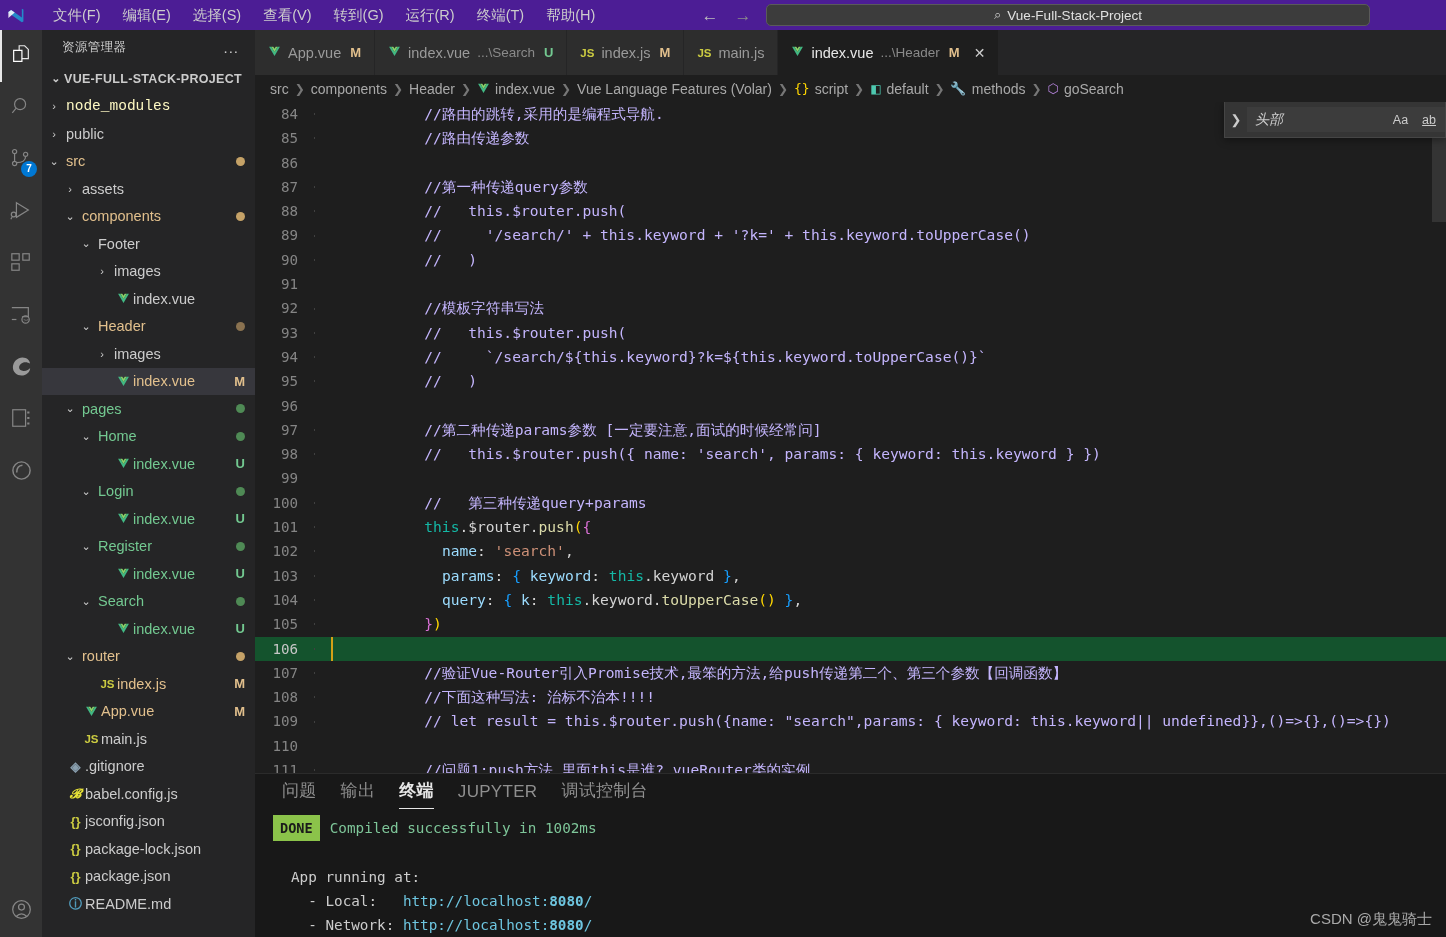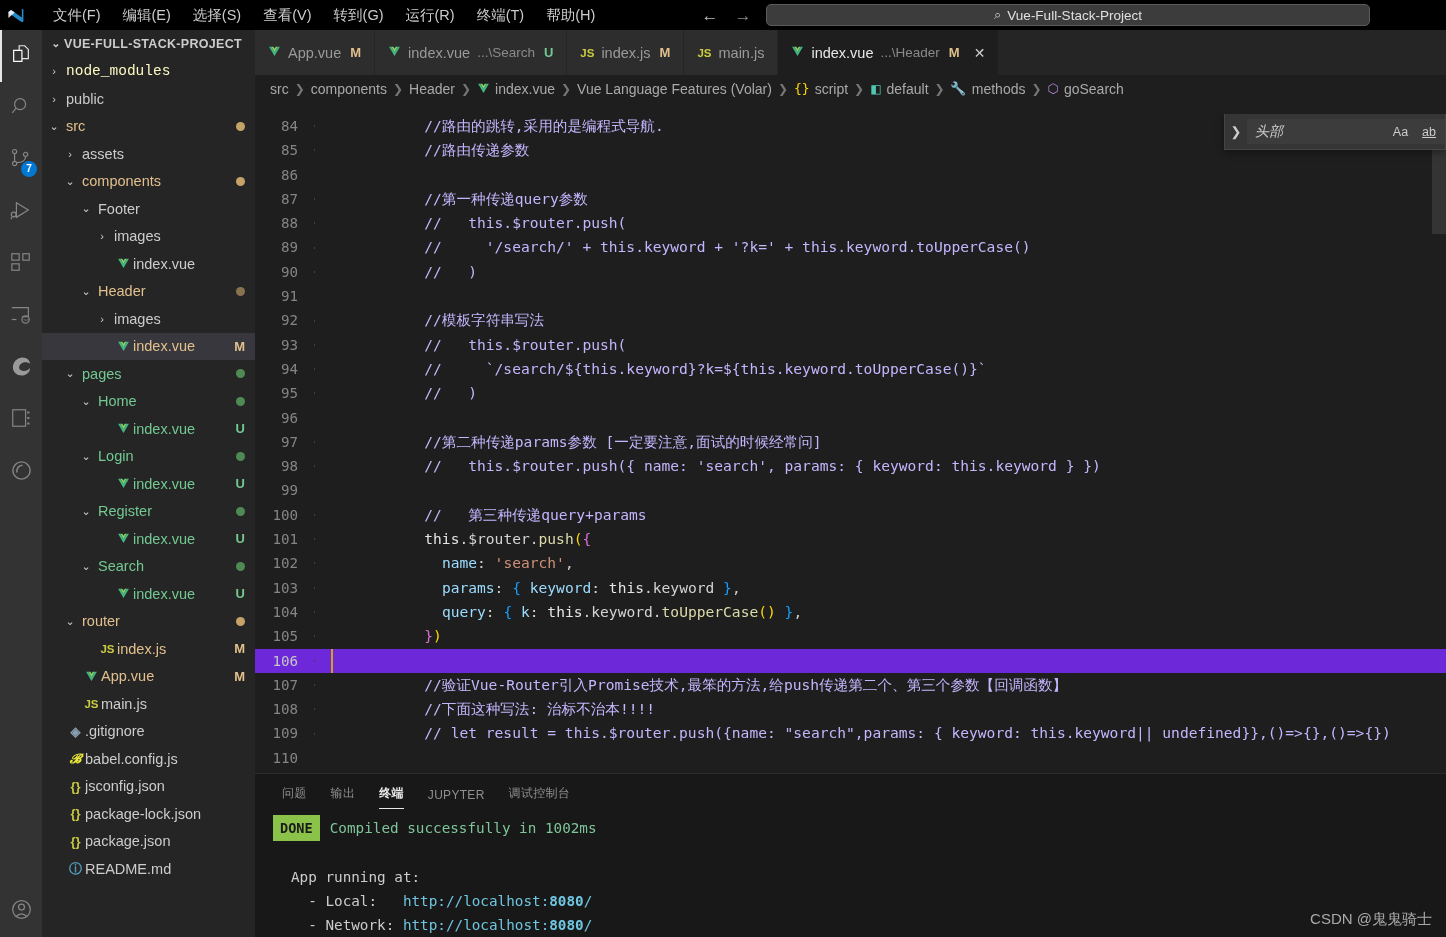--- a/index.html
+++ b/index.html
@@ -7,21 +7,21 @@
     width: 1446px; height: 937px;
     background: #1e1e1e;
     font-family: "Liberation Sans", sans-serif;
     overflow: hidden;
     color: #cccccc;
   }
   .app { position:relative; width:1446px; height:937px; display:flex; flex-direction:column; }
 
   
   .titlebar {
-    height: 30px; background:#000000; display:flex; align-items:center;
+    height: 30px; background:#4c1d95; display:flex; align-items:center;
     flex: 0 0 30px; position:relative;
   }
   .vscode-logo { width:30px; height:30px; display:flex; align-items:center; justify-content:center; }
   .menu { display:flex; align-items:center; margin-left:12px; gap:0px; }
   .menu-item {
     font-size:14.5px; color:#cccccc; padding:3px 11px; cursor:default; white-space:nowrap;
     line-height:18px;
   }
   .title-center { position:absolute; left:700px; top:0; height:30px; display:flex; align-items:center; gap:13px; }
   .navarrow { color:#bdbdbd; font-size:17px; line-height:1; width:20px; text-align:center; }
@@ -100,38 +100,38 @@
   .tab .tclose { margin-left:7px; color:#cccccc; font-size:14px; }
 
   .breadcrumb {
     height:27px; display:flex; align-items:center; padding-left:15px; gap:0;
     font-size:14px; color:#a9a9a9; white-space:nowrap; flex:0 0 27px;
   }
   .bc { display:inline-flex; align-items:center; gap:5px; cursor:pointer; }
   .bcsep { color:#767676; padding:0 6px; font-size:12px; }
 
   
-  .code-wrap { flex:1; position:relative; overflow:hidden; min-height:0;margin-top:12px; }
+  .code-wrap { flex:1; position:relative; overflow:hidden; min-height:0; }
   .code {
     font-family:"DejaVu Sans Mono", monospace; font-size:14.6px; line-height:24.3px;
     white-space:pre; position:relative;
   }
   .cline { display:flex; height:24.3px; align-items:center; }
-  .cline.cur { background:#6d28d9;justify-content:center; }
+  .cline.cur { background:#14532d;justify-content:center; }
   .lnum {
     width:57px; flex:0 0 57px; text-align:right; padding-right:14px; color:#858585;
     font-size:14.2px; user-select:none;
   }
   .cline.cur .lnum { color:#c6c6c6; }
   .guides { width:20px; flex:0 0 20px; position:relative; }
   .guides i { position:absolute; top:-1px; bottom:-1px; width:1px; background:#404040; }
   .ctext { padding-left:22px; flex:1; min-width:0; overflow:hidden; }
   .cursor-bar { position:absolute; left:76px; top:0; width:2px; height:24.3px; background:#d4a017; }
   .t-comment-grey { color:#c4b5fd; }
-  .t-this { color:#e5e5e5; }
+  .t-this { color:#14b8a6; }
   .t-fn { color:#dcdcaa; }
   .t-prop { color:#9cdcfe; }
   .t-str { color:#ce9178; }
   .t-plain { color:#d4d4d4; }
   .t-b1 { color:#ffd700; } .t-b2 { color:#da70d6; } .t-b3 { color:#179fff; }
 
   
   .findwidget {
     position:absolute; right:0px; top:0px; width:222px; height:36px;
     background:#353535; border:1px solid #454545; border-top:none;
@@ -143,21 +143,21 @@
     align-items:center; padding:0 4px 0 7px; gap:6px; color:#cccccc; font-size:14px;
   }
   .findinput .fval { flex:1;font-style:italic; }
   .fopt { font-size:12.5px; color:#cccccc; padding:2px 4px; cursor:pointer; }
   .fopt.u { text-decoration:underline; }
 
   
   .panel { height:164px; flex:0 0 164px; background:#181818; display:flex; flex-direction:column; border-top:1px solid #2b2b2b; }
   .panel-tabs { height:35px; display:flex; align-items:flex-end; padding-left:15px; gap:0; flex:0 0 35px; }
   .ptab {
-    font-size:12px; color:#8f8f8f; padding:0 12px 7px 12px; cursor:pointer; position:relative;
+    font-size:17px; color:#8f8f8f; padding:0 12px 7px 12px; cursor:pointer; position:relative;
     letter-spacing:.3px;
   }
   .ptab.active { color:#e7e7e7; font-weight:bold; }
   .ptab.active:after { content:""; position:absolute; left:12px; right:12px; bottom:0; height:1.5px; background:#e7e7e7; }
   .term {
     flex:1; padding:6px 0 0 18px; font-family:"DejaVu Sans Mono", monospace;
     font-size:14.3px; line-height:24px; color:#cccccc; overflow:hidden;
   }
   .tline { display:flex; align-items:center; white-space:pre; }
   .done-badge { background:#8bc34a; color:#1b1b1b; font-weight:bold; padding:1px 7px; font-size:13.6px; }
@@ -289,20 +289,24 @@
           <svg width="23" height="23" viewBox="0 0 24 24" fill="none" stroke="currentColor" stroke-width="1.3">
             <circle cx="12" cy="12" r="9.2"></circle>
               <circle cx="12" cy="9.5" r="3.1"></circle>
             <path d="M6.2 19.5 Q12 13.8 17.8 19.5"></path>
           </svg>
         </span>
       </div>
     </div>
 
     <div class="sidebar">
+      <div class="side-head">
+        <span>资源管理器</span>
+        <span class="dots">...</span>
+      </div>
       <div class="tree">
         <div class="row rootrow">
           <span class="chev">⌄</span>
           <span class="fname">VUE-FULL-STACK-PROJECT</span>
         </div>
         <div id="tree-body">
             <div class="row">
               <span style="display:inline-block;width:4px;flex:0 0 4px"></span>
               <span class="chev">›</span>
               <span style="width:4px;flex:0 0 4px"></span>

